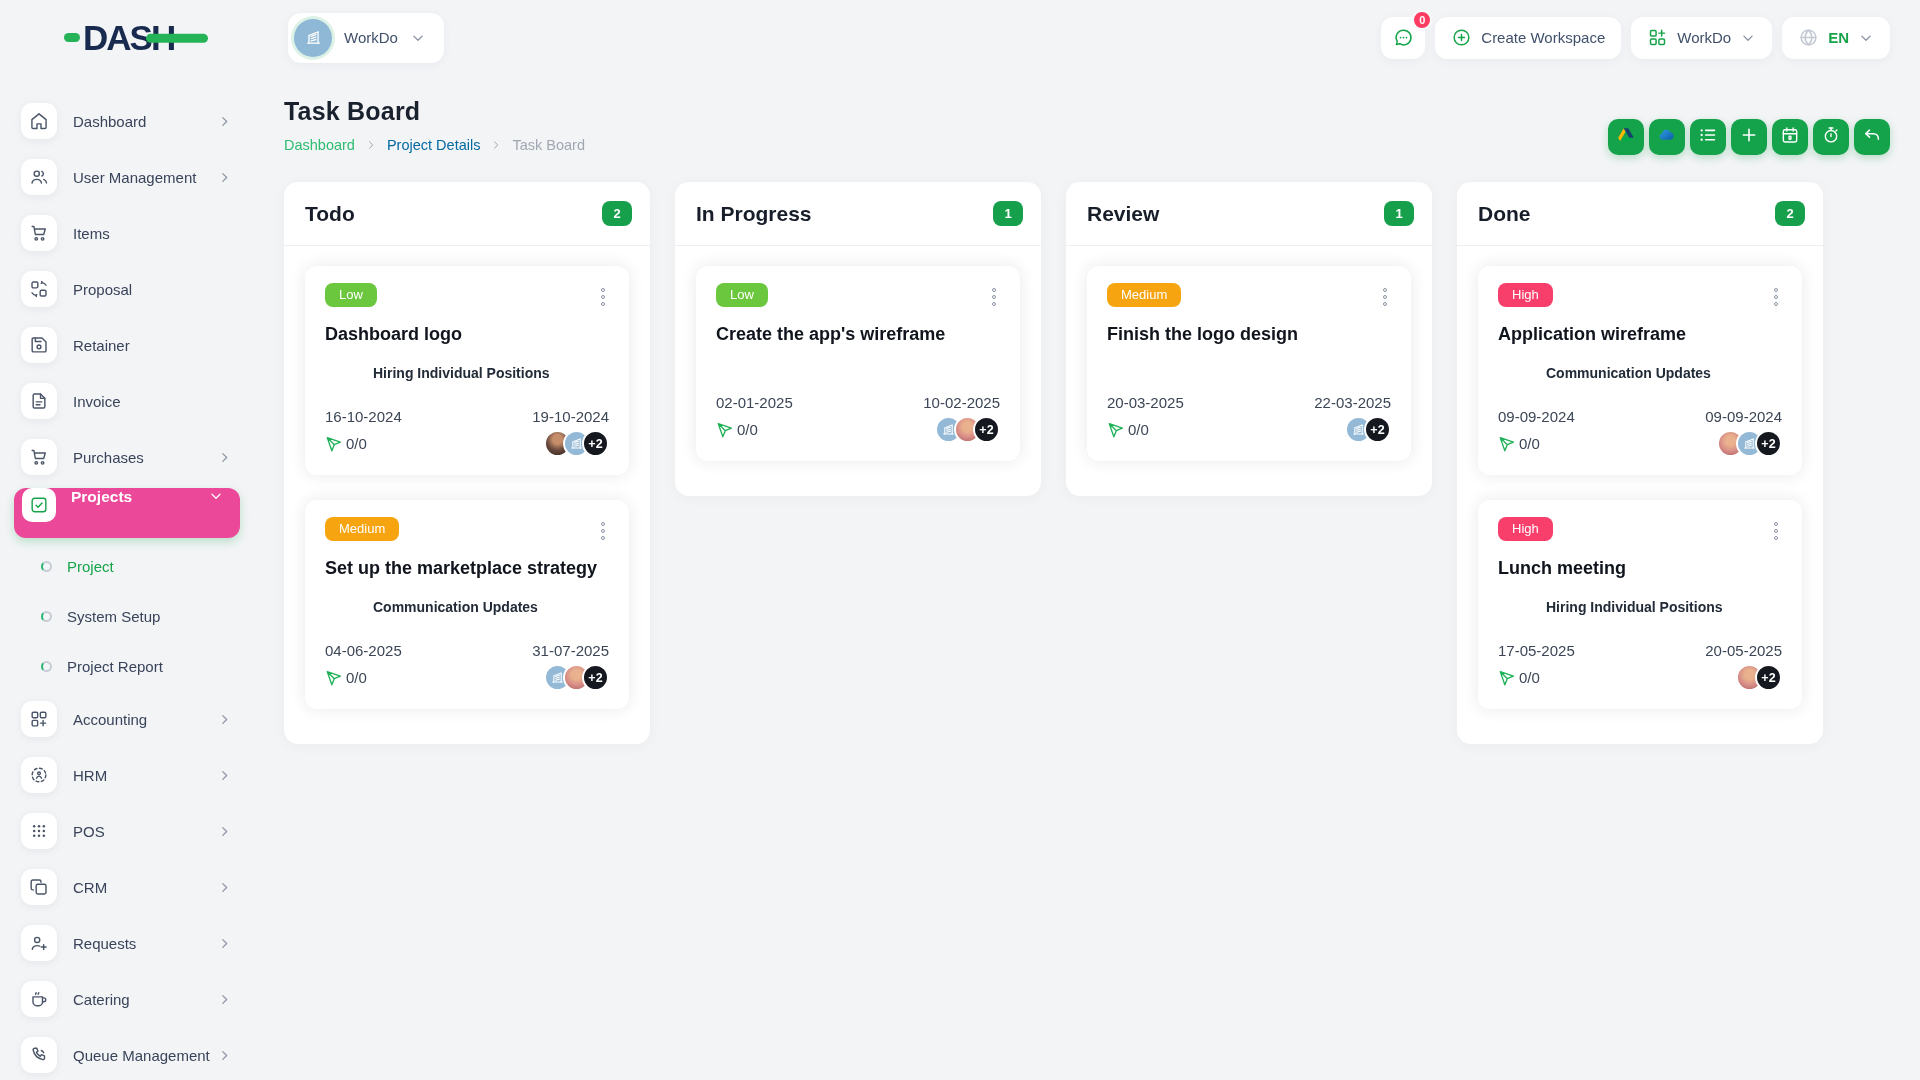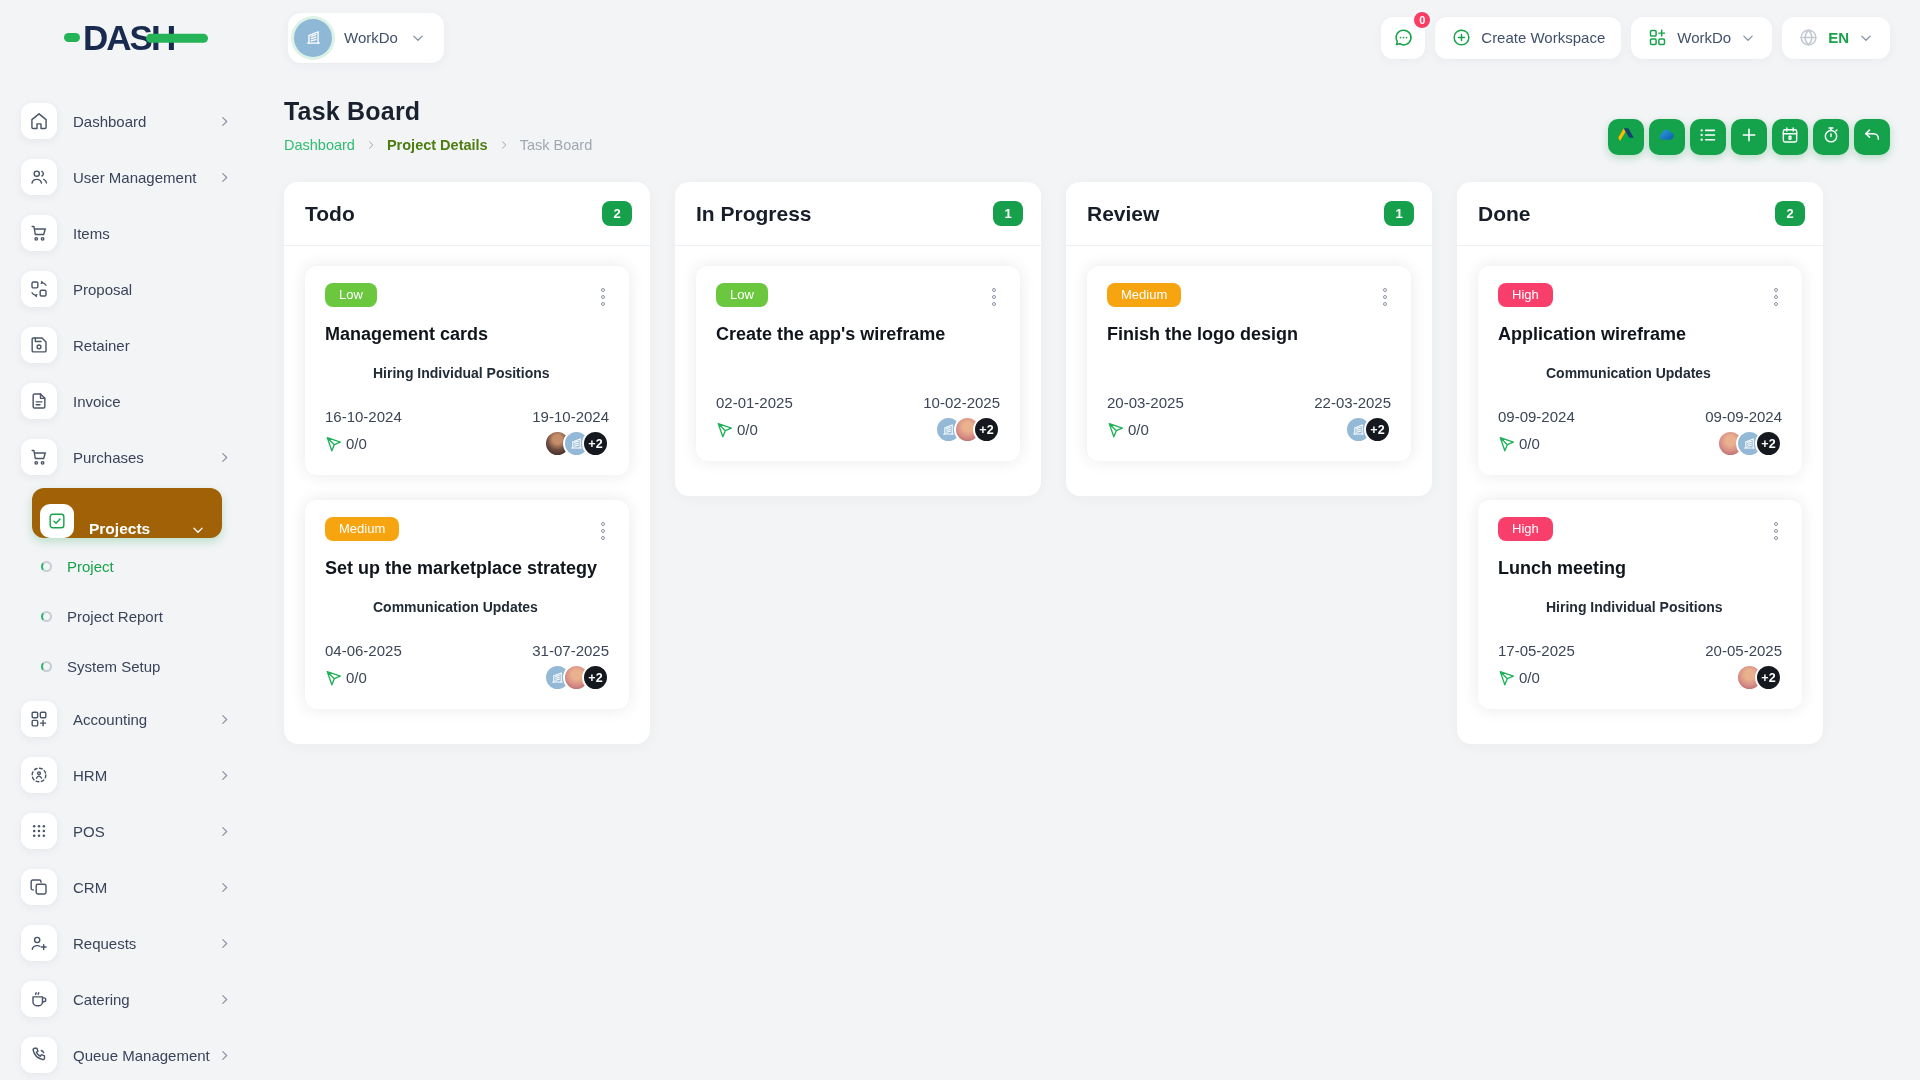--- a/index.html
+++ b/index.html
@@ -34,35 +34,35 @@
   .gray-ic { color:#c3c9d2; }
   .badge-dot { position:absolute; top:-7px; right:-7px; min-width:20px; height:20px; border-radius:10px; background:#fd3c64; color:#fff; font-size:11px; font-weight:700; display:flex; align-items:center; justify-content:center; border:2px solid #f8f9fa; }
   .lang-label { color:#17a34a; font-weight:600; }
   
   .sidebar { position:absolute; top:75px; left:0; width:254px; bottom:0; padding-top:18px; overflow:hidden; }
   .srow { height:56px; display:flex; align-items:center; padding:0 22px 0 21px; cursor:pointer; }
   .ibox { width:36px; height:36px; border-radius:11px; background:#fff; box-shadow:0 2px 8px rgba(40,60,90,.07); display:flex; align-items:center; justify-content:center; flex-shrink:0; color:#4a5568; }
   .ibox svg { width:20px; height:20px; }
   .srow .slabel { flex:1; margin-left:16px; font-size:15px; font-weight:500; color:#39445a; }
   .srow .chev { width:15px; height:15px; }
-  .pill-active { height:50px; margin:3px 32px; background:#a16207; border-radius:12px; display:flex; align-items:flex-end; padding:0 16px 0 8px; cursor:pointer; box-shadow:0 4px 10px rgba(23,163,74,.25); }
+  .pill-active { height:50px; margin:3px 14px; background:#ec4899; border-radius:12px; display:flex; align-items:flex-start; padding:0 16px 0 8px; cursor:pointer; box-shadow:0 4px 10px rgba(23,163,74,.25); }
   .pill-active .ibox { width:34px; height:34px; box-shadow:none; color:#17a34a; border-radius:10px; }
   .pill-active .slabel { flex:1; margin-left:15px; font-size:15.5px; font-weight:700; color:#fff; }
   .pill-active .chev { color:#fff; }
   .subrow { height:50px; display:flex; align-items:center; padding-left:41px; cursor:pointer; }
   .donut { width:11px; height:11px; border-radius:50%; border:2.5px solid #c6cdd4; border-left-color:#2bb673; flex-shrink:0; }
   .sublabel { margin-left:15px; font-size:15px; font-weight:500; color:#39445a; }
   .subrow.active .sublabel { color:#17a34a; }
   
   .main { position:absolute; left:254px; top:75px; right:0; bottom:0; padding:22px 30px 0 30px; }
   .main-head { display:flex; align-items:flex-start; }
   .page-title { font-size:25px; font-weight:700; color:#1a212e; letter-spacing:.2px; }
   .breadcrumb { margin-top:11px; display:flex; align-items:center; gap:10px; font-size:14.5px; }
   .bc-link { color:#2ebd70; cursor:pointer; }
-  .bc-mid { color:#4d7c0f; cursor:pointer;font-weight:bold; }
+  .bc-mid { color:#0369a1; cursor:pointer; }
   .bc-cur { color:#a0a7b1; }
   .bc-sep { width:12px; height:12px; color:#9aa3ad; display:inline-flex; }
   .bc-sep svg { width:100%; height:100%; }
   .toolbar { margin-left:auto; margin-top:22px; display:flex; gap:5px; }
   .tool-btn { width:36px; height:36px; border-radius:10px; background:#14a24b; display:flex; align-items:center; justify-content:center; color:#fff; cursor:pointer; box-shadow:0 3px 8px rgba(20,162,75,.28); }
   .tool-btn svg { width:20px; height:20px; }
   
   .board { margin-top:27px; display:flex; gap:25px; align-items:flex-start; }
   .col { width:366px; background:#fff; border-radius:14px; box-shadow:0 2px 14px rgba(35,46,60,.04); flex-shrink:0; }
   .col-head { height:64px; display:flex; align-items:center; justify-content:space-between; padding:0 18px 0 21px; border-bottom:1px solid #edeff2; }
@@ -277,25 +277,25 @@
           <path d="m5.8 9.2 6.2 6.3 6.2-6.3"></path>
         </svg>
       </span>
     </div>
     <div class="subrow active">
       <span class="donut"></span>
       <span class="sublabel">Project</span>
     </div>
     <div class="subrow">
       <span class="donut"></span>
-      <span class="sublabel">Project Report</span>
+      <span class="sublabel">System Setup</span>
     </div>
     <div class="subrow">
       <span class="donut"></span>
-      <span class="sublabel">System Setup</span>
+      <span class="sublabel">Project Report</span>
     </div>
     <div class="srow">
       <span class="ibox">
         <svg viewBox="0 0 24 24" fill="none" stroke="currentColor" stroke-width="1.7" stroke-linecap="round" stroke-linejoin="round">
           <rect x="3.8" y="3.8" width="6.6" height="6.6" rx="1.4"></rect>
           <rect x="13.6" y="3.8" width="6.6" height="6.6" rx="1.4"></rect>
           <rect x="3.8" y="13.6" width="6.6" height="6.6" rx="1.4"></rect>
           <path d="M16.9 13.8V20M13.8 16.9H20"></path>
         </svg>
       </span>
@@ -485,21 +485,21 @@
         <div class="col-cards">
           <article class="card">
             <div class="card-top">
               <span class="prio" style="background: rgb(107, 199, 62);">Low</span>
               <span class="kebab">
                 <i></i>
                 <i></i>
                 <i></i>
               </span>
             </div>
-            <div class="card-title">Management cards</div>
+            <div class="card-title">Dashboard logo</div>
             <div class="card-milestone">Hiring Individual Positions</div>
             <div class="card-dates">
               <span>16-10-2024</span>
               <span>19-10-2024</span>
             </div>
             <div class="card-bottom">
               <span class="progress">
                 <span class="send">
                   <svg viewBox="0 0 24 24" fill="none" stroke="currentColor" stroke-width="1.8" stroke-linecap="round" stroke-linejoin="round" style="transform:scaleX(-1)">
                     <path d="m21 3.5-9.4 9.4M21 3.5 14.9 21l-3.3-8.1L3.5 9.6z"></path>

